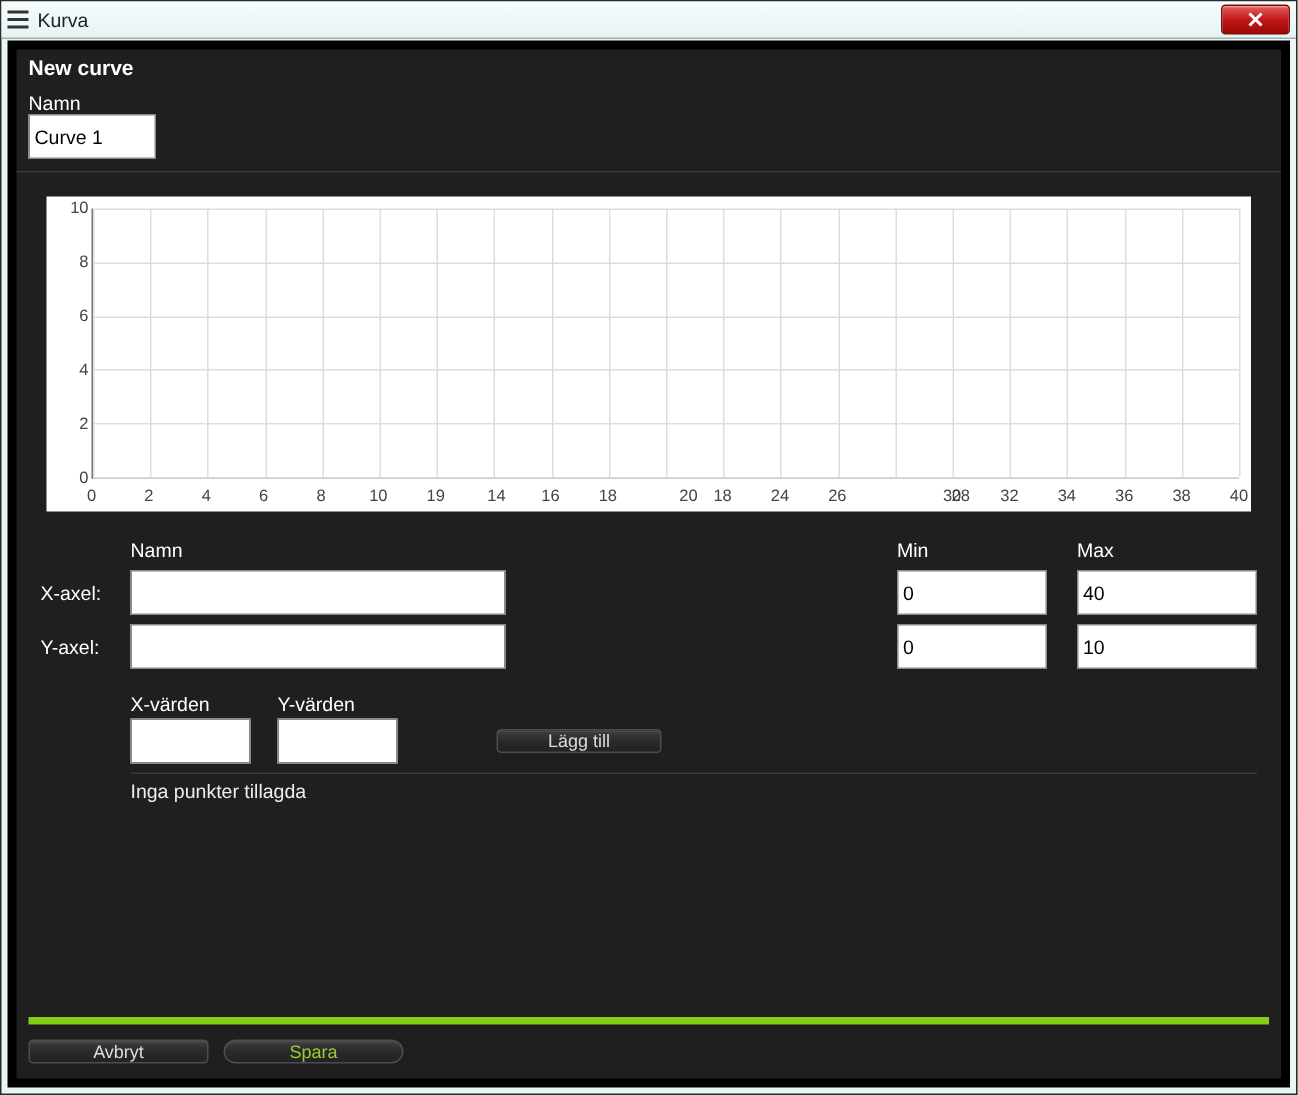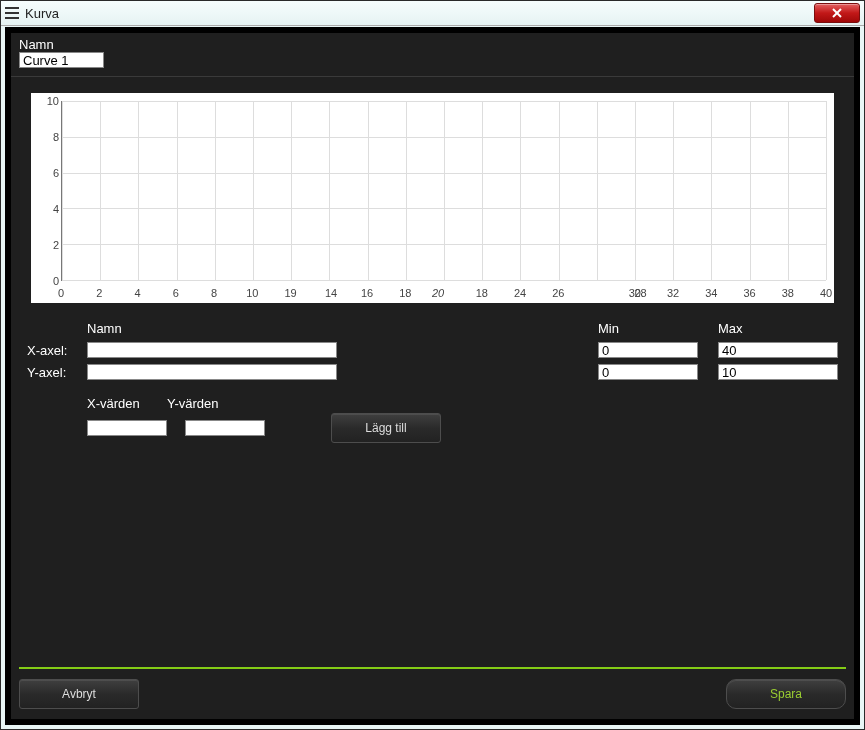--- a/index.html
+++ b/index.html
@@ -74,21 +74,21 @@
   }
   .section-top {
     padding:4px 8px 8px;
     border-bottom:1px solid #3a3a3a;
   }
   .lbl { color:#fff; font-size:13px; }
   .field {
     background:#fff;
     color:#000;
     border:1px solid #888;
-    height:16px;
+    height:30px;
     padding:0 3px;
     font-family:inherit;
     font-size:13px;
     box-sizing:border-box;
   }
   .col { display:flex; flex-direction:column; }
 
   .top-inputs { display:flex; gap:10px; }
   .top-inputs .col:first-child .field { width:150px; }
   .top-inputs .col:last-child .field { width:85px; }
@@ -147,25 +147,25 @@
   .axes-header {
     font-weight:normal;
     color:#fff;
   }
   .axes-section .field { width:100%; }
 
   .points-section {
     margin:4px 8px 0;
     padding:6px 8px 6px 68px;
   }
-  .points-headers { display:flex; margin-bottom:2px;}
+  .points-headers { display:flex; gap:18px; margin-bottom:2px;}
   .points-inputs { display:flex; gap:18px; align-items:center;}
   .points-inputs .field { width:80px; }
   .btn {
-    height:30px;
+    height:16px;
     background:linear-gradient(180deg,#3f3f3f 0%, #2a2a2a 50%, #222 100%);
     border:1px solid #4d4d4d;
     border-radius:3px;
     color:#ddd;
     padding:0 18px;
     font-size:12px;
     cursor:pointer;
     display:inline-flex;
     align-items:center; justify-content:center;
     min-width:110px;
@@ -186,24 +186,24 @@
   }
   .import-section .field {
     width:100%;
     height:22px;
   }
 
   .footer {
     position:absolute;
     left:8px; right:8px;
     bottom:10px;
-    border-top:2px solid #84cc16;
+    border-top:5px solid #84cc16;
     padding-top:10px;
     display:flex;
-    justify-content:space-between;
+    justify-content:flex-start;
     gap:10px;
   }
   .footer .btn { min-width:120px; }
   .btn.save { color:#9acd32;border-radius:10px; }
 </style>
 </head>
 <body>
 
 <div class="window">
   <div class="titlebar">
@@ -218,20 +218,21 @@
       <svg width="12" height="10" viewBox="0 0 12 10">
         <line x1="2" y1="1" x2="10" y2="9"></line>
         <line x1="10" y1="1" x2="2" y2="9"></line>
       </svg>
     </div>
   </div>
 
   <div class="client">
     <div class="panel">
 
+      <div class="panel-header">New curve</div>
 
       <div class="section-top">
         <div class="top-inputs">
           <div class="col">
             <div class="lbl">Namn</div>
             <input class="field" value="Curve 1" style="">
           </div>
         </div>
       </div>
 
@@ -275,21 +276,21 @@
             <div class="chart-xlabel" style="left: 30px;">0</div>
             <div class="chart-xlabel" style="left: 68.25px;">2</div>
             <div class="chart-xlabel" style="left: 106.5px;">4</div>
             <div class="chart-xlabel" style="left: 144.75px;">6</div>
             <div class="chart-xlabel" style="left: 183px;">8</div>
             <div class="chart-xlabel" style="left: 221.25px;">10</div>
             <div class="chart-xlabel" style="left: 259.5px;">19</div>
             <div class="chart-xlabel" style="left: 300px;">14</div>
             <div class="chart-xlabel" style="left: 336px;">16</div>
             <div class="chart-xlabel" style="left: 374.25px;">18</div>
-            <div class="chart-xlabel" style="left: 407px; font-style: italic;">20</div>
+            <div class="chart-xlabel" style="left: 428px;">20</div>
             <div class="chart-xlabel" style="left: 450.75px;">18</div>
             <div class="chart-xlabel" style="left: 489px;">24</div>
             <div class="chart-xlabel" style="left: 527.25px;">26</div>
             <div class="chart-xlabel" style="left: 565.5px; margin-left: 44px;">28</div>
             <div class="chart-xlabel" style="left: 603.75px;">30</div>
             <div class="chart-xlabel" style="left: 642px;">32</div>
             <div class="chart-xlabel" style="left: 680.25px;">34</div>
             <div class="chart-xlabel" style="left: 718.5px;">36</div>
             <div class="chart-xlabel" style="left: 756.75px;">38</div>
             <div class="chart-xlabel" style="left: 795px;">40</div>
@@ -325,20 +326,21 @@
         <div class="points-headers">
           <div class="lbl" style="width:80px">X-värden</div>
           <div class="lbl" style="width:80px">Y-värden</div>
         </div>
         <div class="points-inputs">
           <input class="field" value="" style="">
           <input class="field" value="" style="">
           <div style="width:30px"></div>
           <button class="btn">Lägg till</button>
         </div>
+        <div class="no-points">Inga punkter tillagda</div>
       </div>
 
 
       <div class="footer">
         <button class="btn">Avbryt</button>
         <button class="btn save">Spara</button>
       </div>
 
     </div>
   </div>

